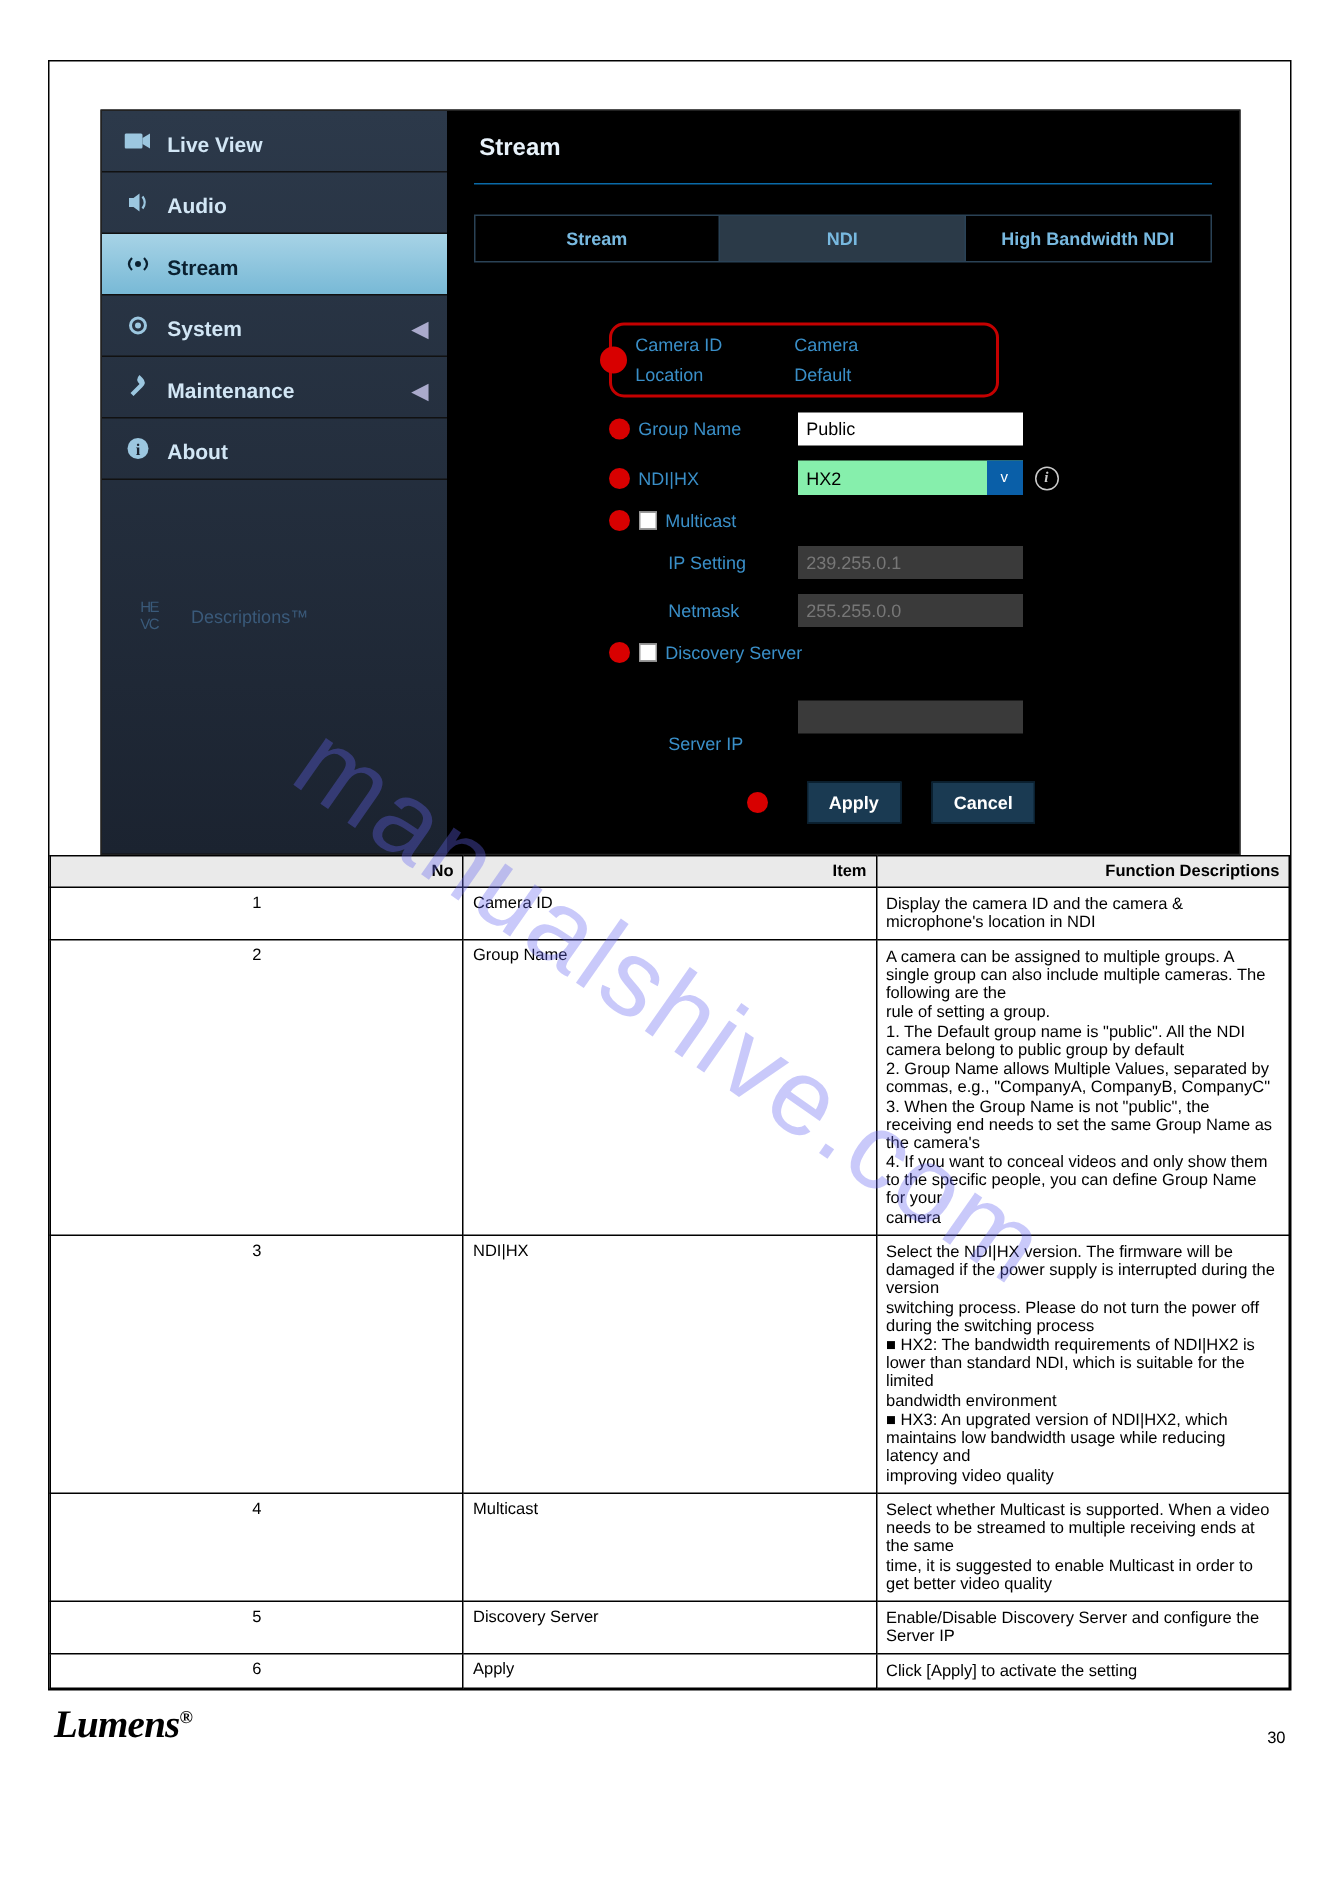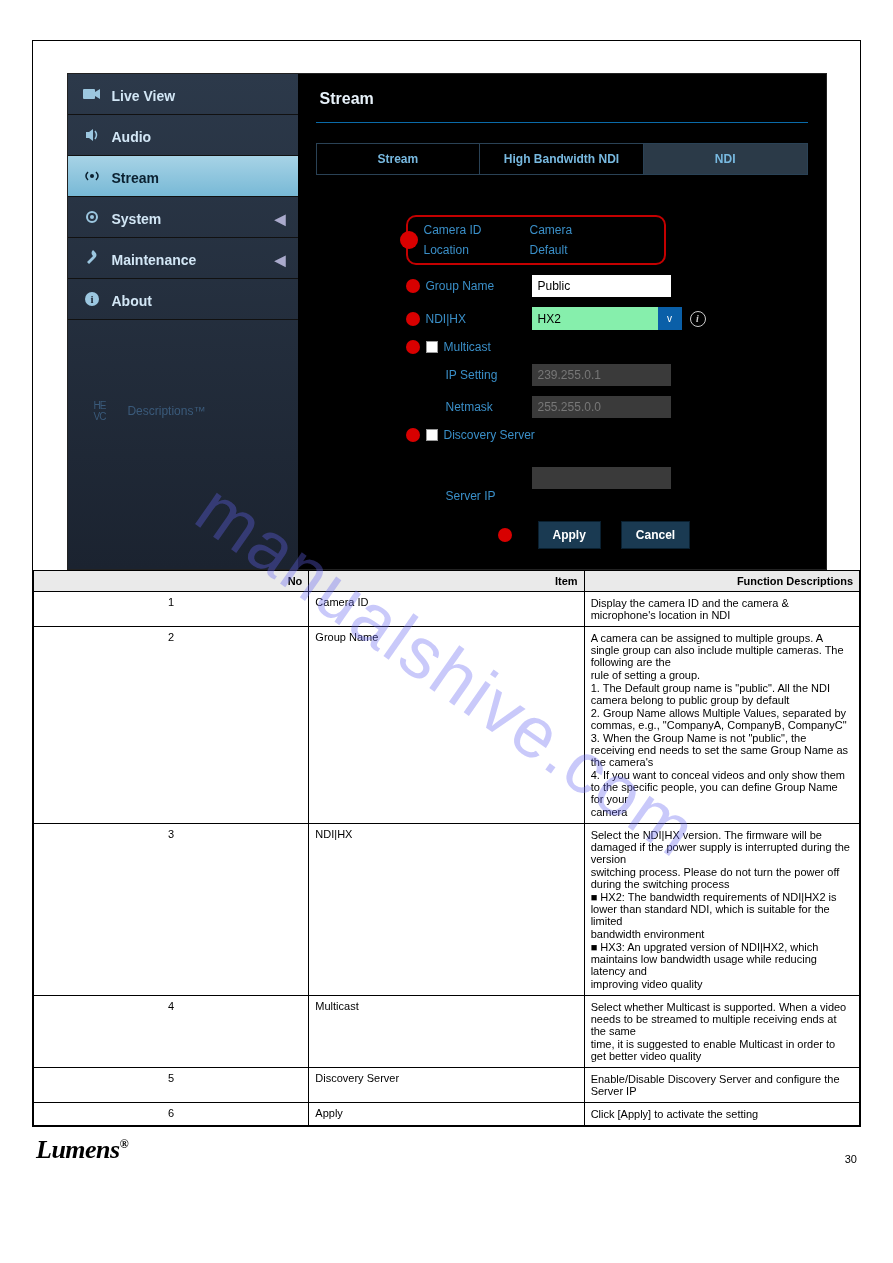--- a/index.html
+++ b/index.html
@@ -24,21 +24,21 @@
   .tab:last-child { border-right: none; }
   .tab.active { background: #2b3a48; }
 
   .form { margin-top: 40px; padding-left: 90px; color: #3a8fc8; font-size: 12px; }
   .row { display: flex; align-items: center; margin-bottom: 10px; position: relative; }
   .dot { width: 14px; height: 14px; background: #d80000; border-radius: 50%; margin-right: 6px; flex-shrink: 0; }
   .dot-spacer { width: 20px; flex-shrink: 0; }
   .lbl { width: 106px; color: #3a8fc8; }
   .val { color: #3a8fc8; }
   .big-dot { position: absolute; left: -8px; top: 50%; transform: translateY(-50%); width: 18px; height: 18px; background: #d80000; border-radius: 50%; }
-  input[type=text].txt { background: #fff; border: none; padding: 4px 6px; font-size: 12px; width: 139px; color: #000; }
+  input[type=text].txt { background: #fff; border: none; padding: 4px 6px; font-size: 12px; width: 150px; color: #000; }
   input[type=text].txt.disabled { background: #3a3a3a; color: #777; }
   .select-wrap { display: flex; background: #86efac; width: 150px; align-items: center; }
   .select-wrap .sel-val { flex: 1; padding: 4px 6px; font-size: 12px; color: #000; }
   .select-wrap .sel-arrow { width: 24px; background: #0a5fa8; color: #fff; text-align: center; font-size: 10px; padding: 6px 0; }
   .info-icon { color: #ccc; border: 1.5px solid #ccc; border-radius: 50%; width: 16px; height: 16px; display: inline-flex; align-items: center; justify-content: center; font-size: 10px; margin-left: 8px; font-style: italic; font-family: serif; font-weight: bold; }
   .cb { width: 12px; height: 12px; background: #fff; border: 1px solid #999; margin-right: 6px; }
   .btns { display: flex; gap: 20px; margin: 18px 0 8px 92px; align-items: center; }
   .btn { background: #1a3a52; color: #fff; padding: 6px 14px; font-size: 12px; font-weight: bold; border: 1px solid #0a2030; cursor: pointer; }
 
   
@@ -126,22 +126,22 @@
         <span style="font-size:10px;letter-spacing:-1px;">HE<br>VC</span>
         <span>Descriptions™</span>
       </div>
     </div>
 
     <div class="main">
       <div class="page-title">Stream</div>
       <hr class="blueline">
       <div class="tabs">
         <div class="tab">Stream</div>
+        <div class="tab active">NDI</div>
         <div class="tab">High Bandwidth NDI</div>
-        <div class="tab active">NDI</div>
       </div>
 
       <div class="form" style="position:relative;">
         <div style="position:relative; border:2px solid #c40000; border-radius:10px; padding:6px 10px 2px 16px; width:260px; margin-bottom:10px;">
           <div class="big-dot"></div>
           <div class="row" style="margin-bottom:6px;">
             <span class="lbl">Camera ID</span>
             <span class="val">Camera</span>
           </div>
           <div class="row" style="margin-bottom:4px;">

